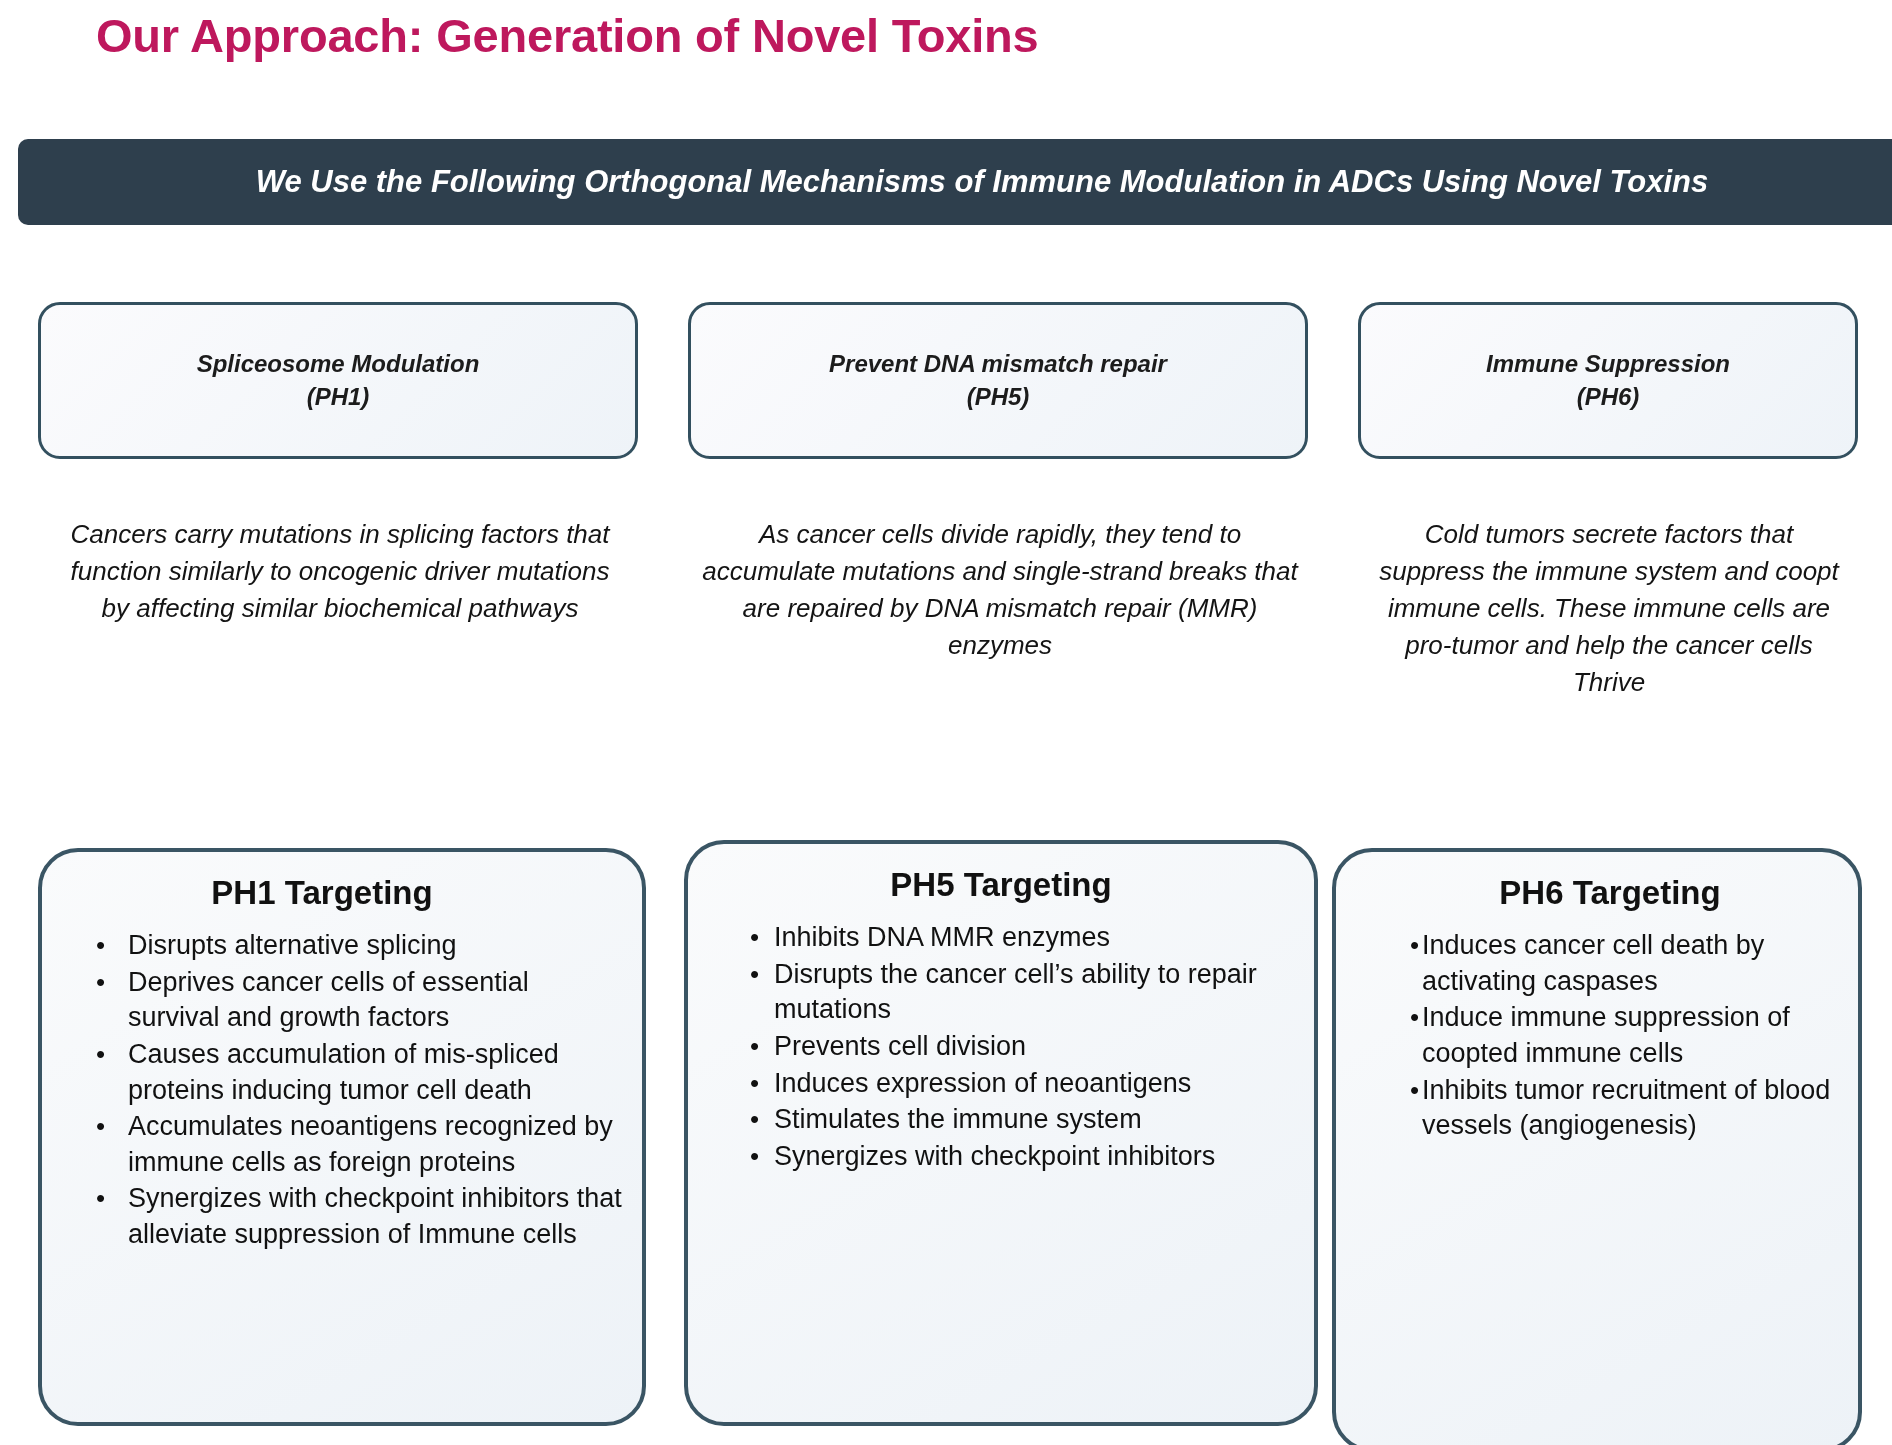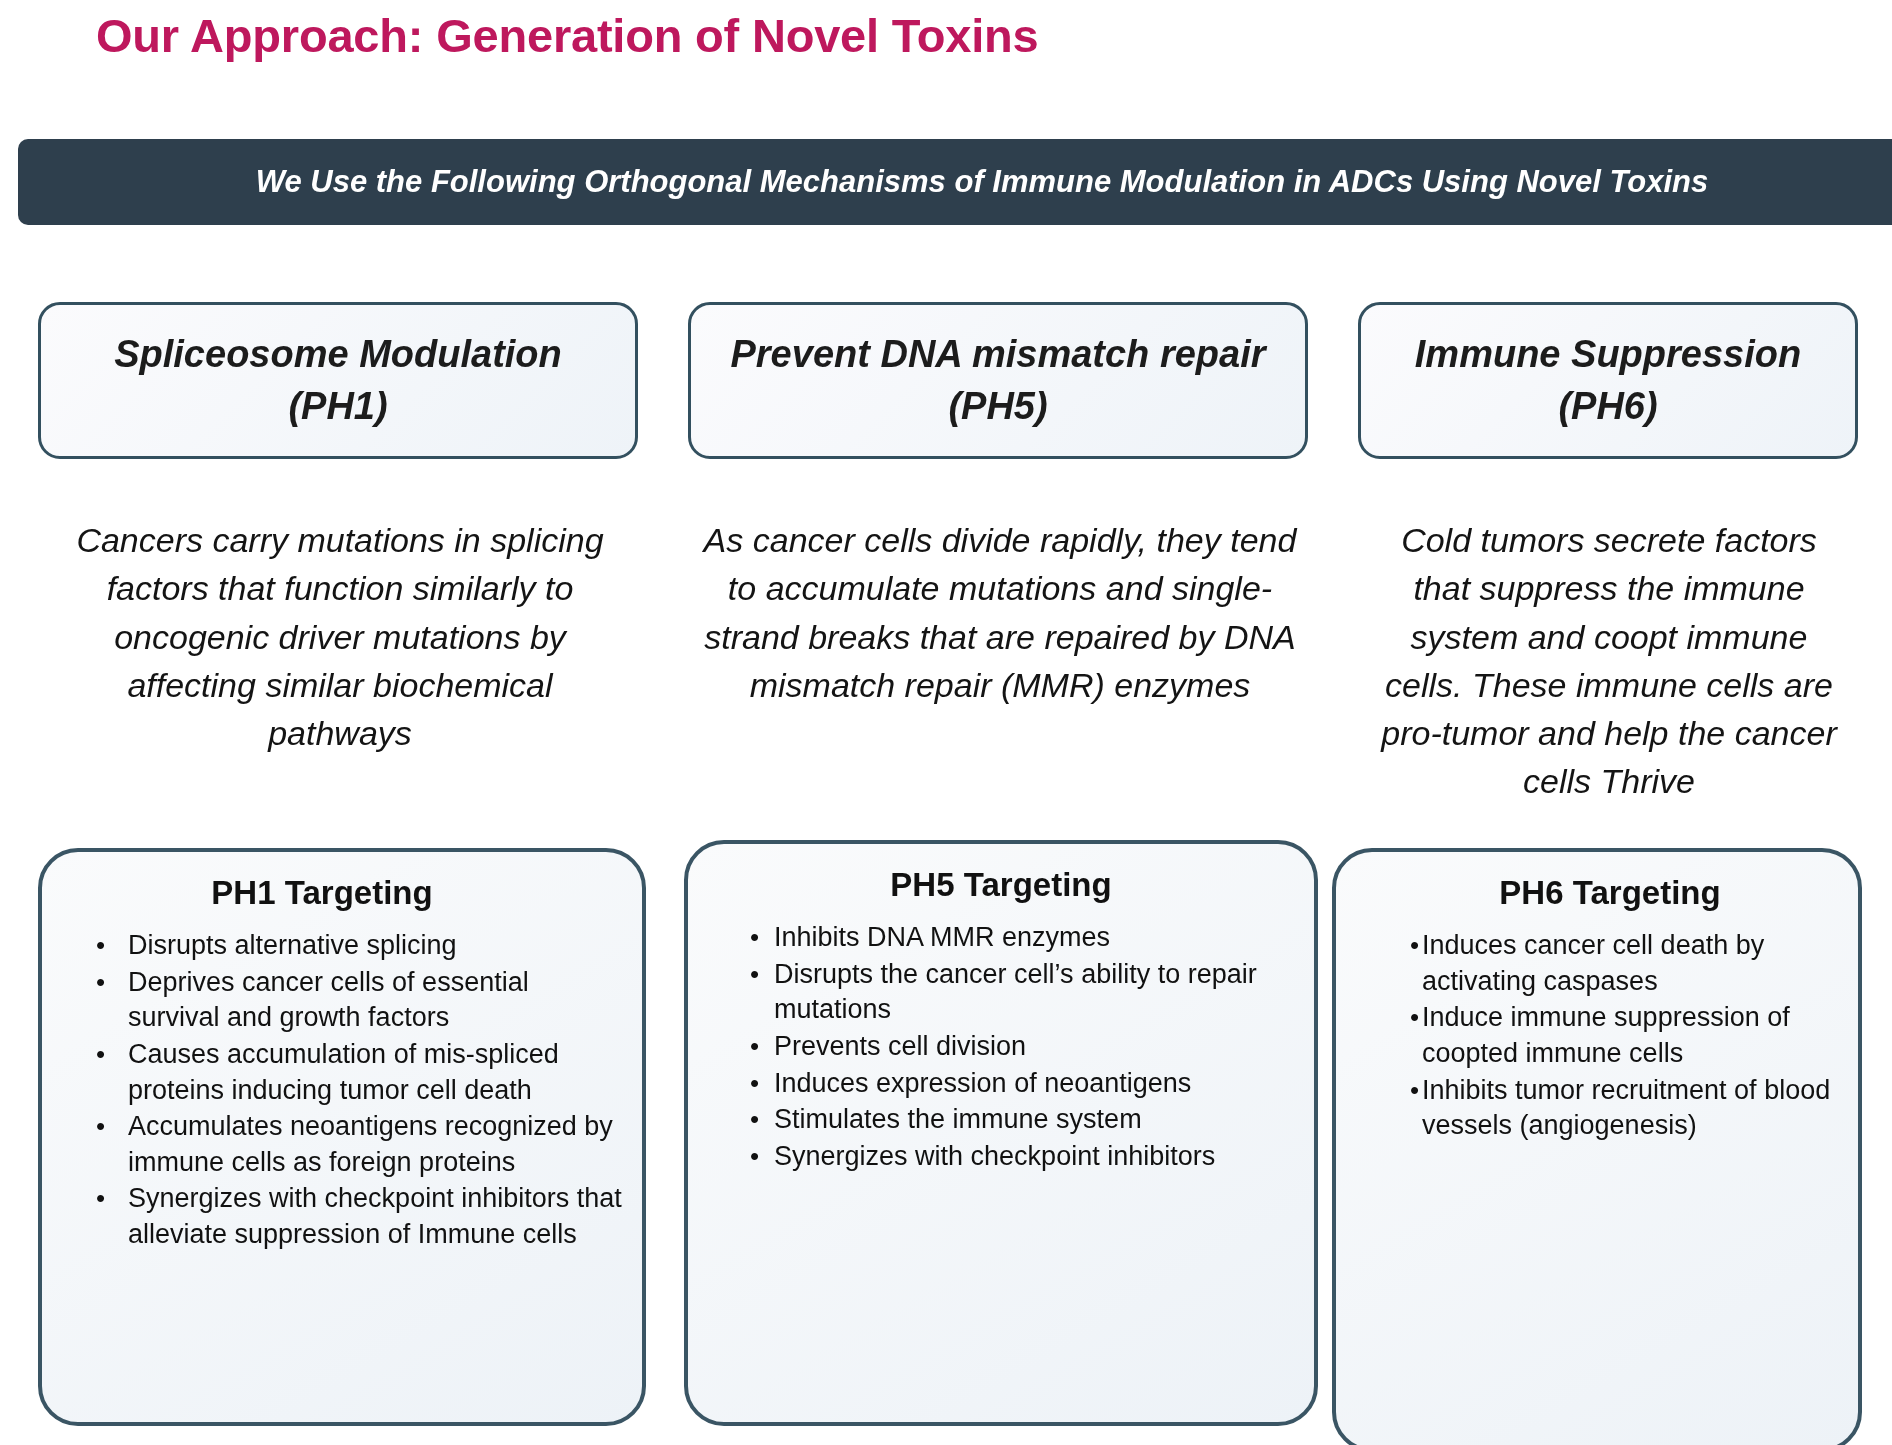--- a/index.html
+++ b/index.html
@@ -77,34 +77,34 @@
     border: 3px solid #33505f;
     border-radius: 22px;
     background: linear-gradient(135deg, #fbfbfd 0%, #eef3f8 100%);
     display: flex;
     flex-direction: column;
     align-items: center;
     justify-content: center;
     text-align: center;
     font-style: italic;
     font-weight: bold;
-    font-size: 38px;
+    font-size: 24px;
     color: #1c1c1c;
     line-height: 1.35;
     padding: 6px 14px;
   }
   #mech-0 { left: 38px;   top: 0; width: 600px; height: 157px; }
   #mech-1 { left: 688px;  top: 0; width: 620px; height: 157px; }
   #mech-2 { left: 1358px; top: 0; width: 500px; height: 157px; }
 
   
   .mech-desc {
     position: absolute;
     font-style: italic;
-    font-size: 34px;
+    font-size: 26px;
     color: #141414;
     text-align: center;
     line-height: 1.42;
   }
   #desc-0 { left: 60px;   top: 516px; width: 560px; }
   #desc-1 { left: 700px;  top: 516px; width: 600px; }
   #desc-2 { left: 1370px; top: 516px; width: 478px; }
 
   
   .target-row {

